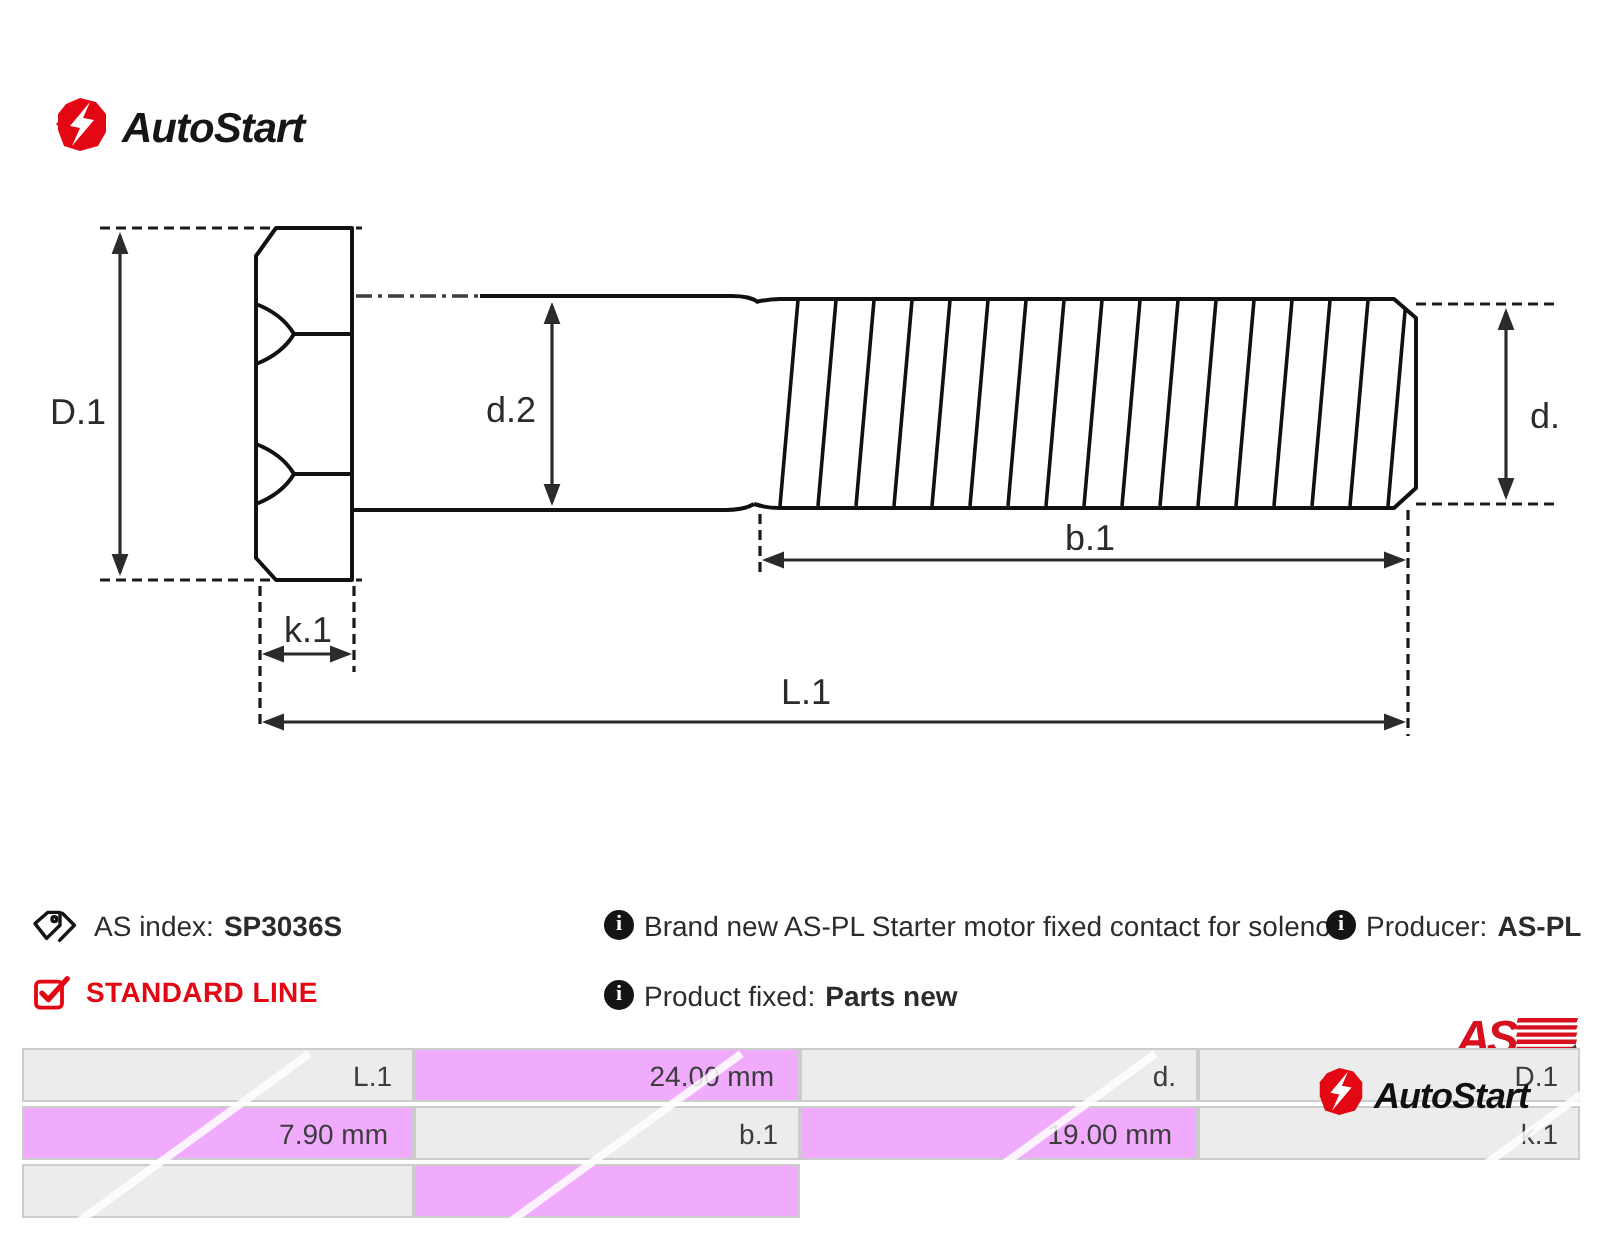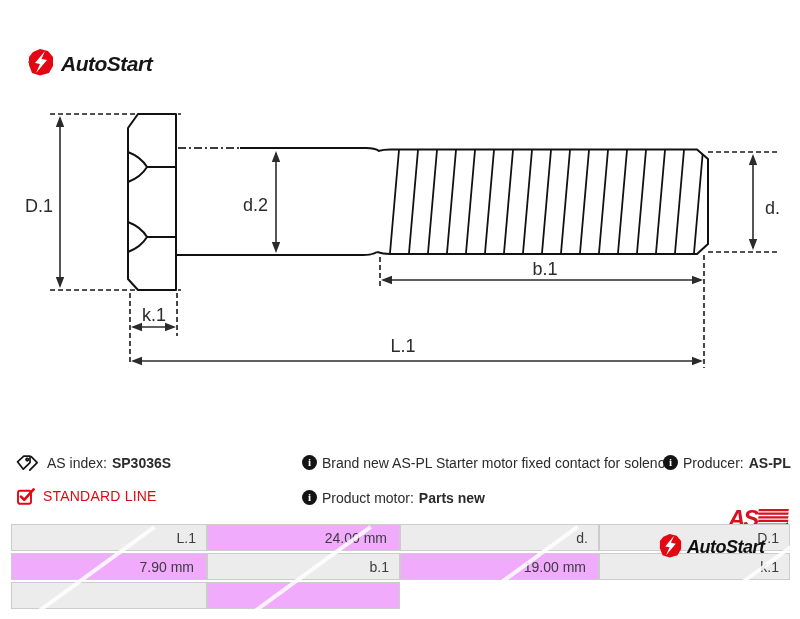--- a/index.html
+++ b/index.html
@@ -14,21 +14,21 @@
     letter-spacing:-0.5px;margin-left:7px;
   }
   
   .drawing{position:absolute;left:0;top:100px;width:800px;height:285px;}
   .drawing text{font-family:"Liberation Sans",sans-serif;font-size:18px;fill:#2b2b2b;}
   
   .info-item{position:absolute;display:flex;align-items:flex-start;font-size:14px;color:#2b2b2b;justify-content:center;}
   .info-item .txt{line-height:17px;}
   .info-label{margin-right:5px;}
   .info-value{font-weight:700;}
-  .standard-line{color:#e30613;font-weight:400;letter-spacing:0.2px;}
+  .standard-line{color:#e30613;font-weight:700;letter-spacing:0.2px;}
   .info-i{
     flex:0 0 auto;width:15px;height:15px;border-radius:50%;background:#141414;color:#fff;
     font-size:11px;font-weight:700;line-height:15px;text-align:center;margin-right:5px;
     font-family:"Liberation Serif",serif;
   }
   .icon-gap{margin-right:8px;flex:0 0 auto;}
   
   .aspl-logo{position:absolute;left:704px;top:506px;width:88px;height:36px;}
   
   .spec-table{
@@ -173,21 +173,21 @@
 </div>
 
 <div class="info-item" style="left:302px;top:455px;">
   <span class="info-i">i</span>
   <span class="txt">Brand new AS-PL Starter motor fixed contact for solenoid</span>
 </div>
 
 <div class="info-item" style="left:302px;top:490px;">
   <span class="info-i">i</span>
   <span class="txt">
-    <span class="info-label">Product motor:</span><span class="info-value">Parts new</span>
+    <span class="info-label">Product fixed:</span><span class="info-value">Parts new</span>
   </span>
 </div>
 
 <div class="info-item" style="left:663px;top:455px;">
   <span class="info-i">i</span>
   <span class="txt">
     <span class="info-label">Producer:</span><span class="info-value">AS-PL</span>
   </span>
 </div>
 

